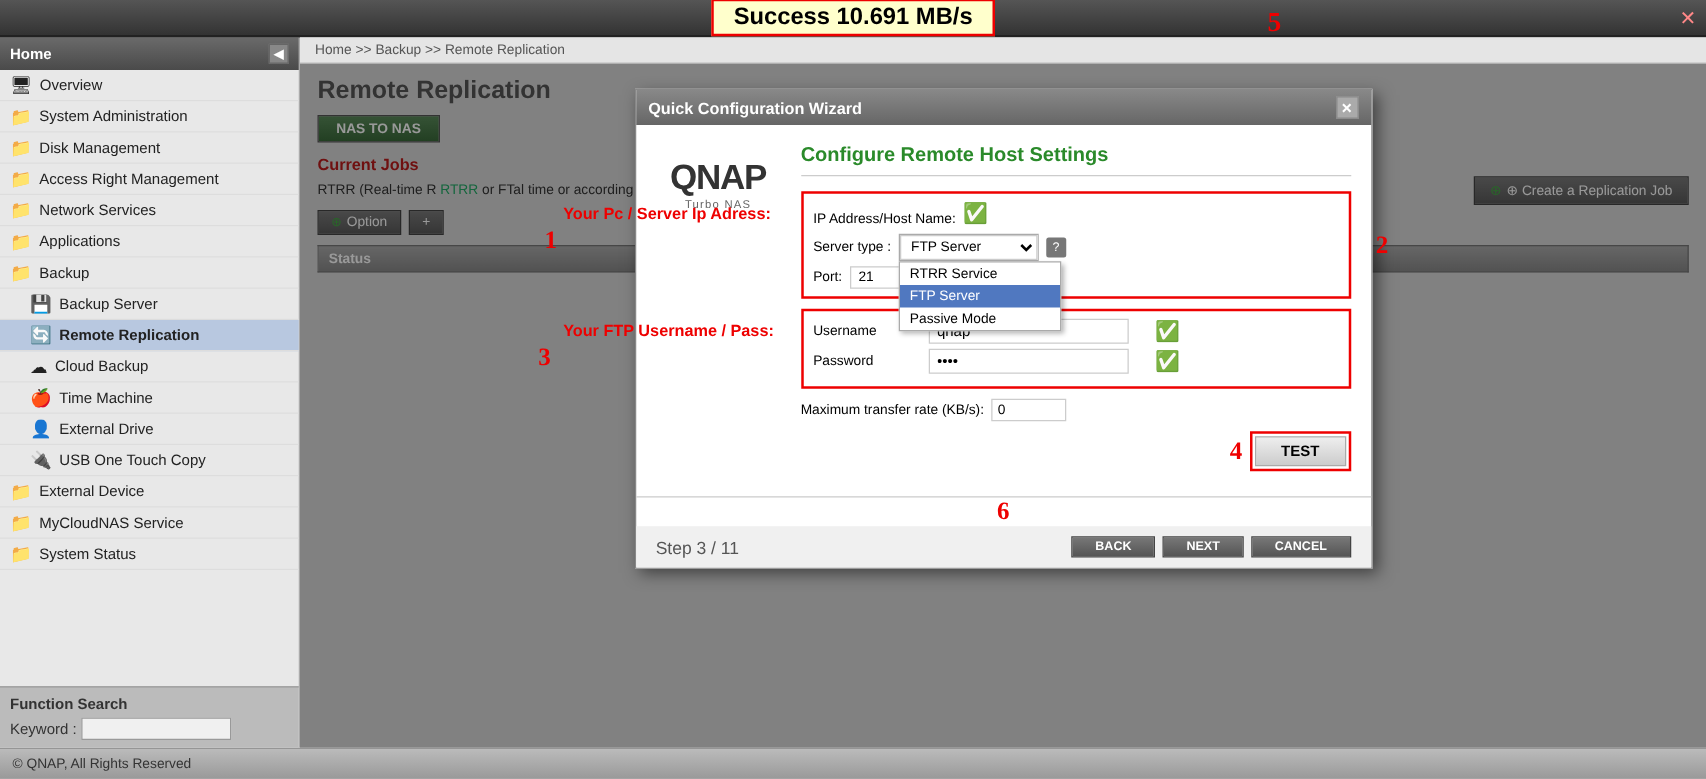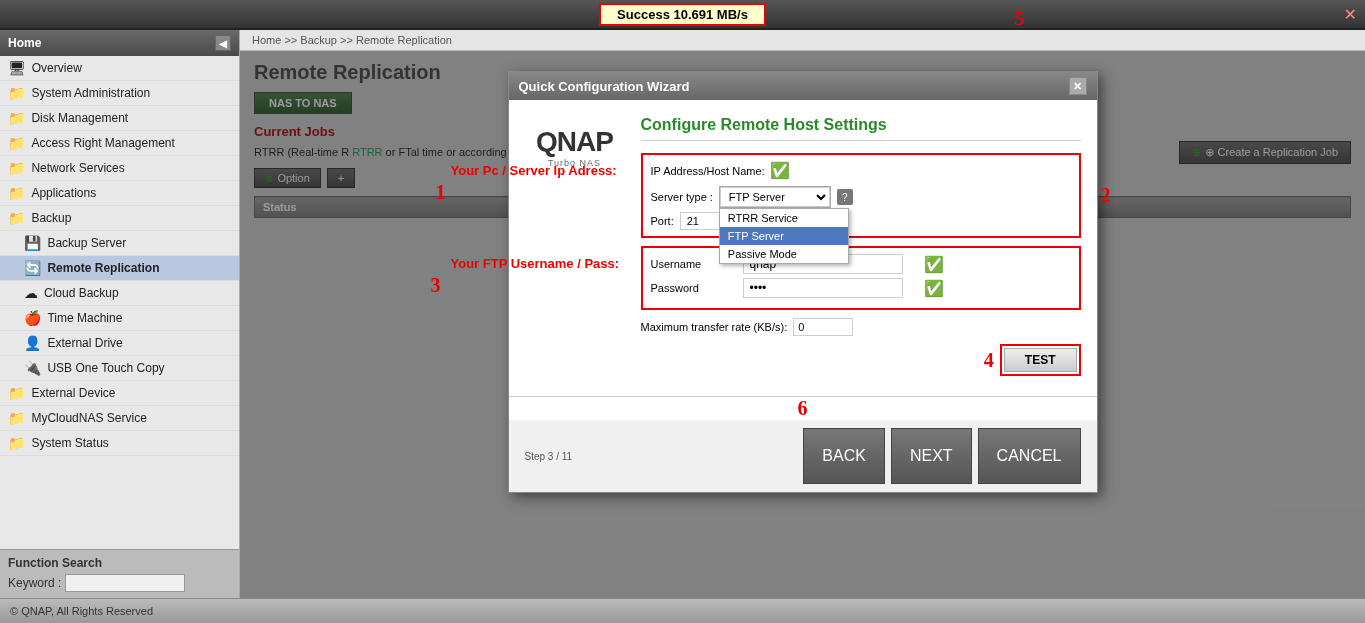--- a/index.html
+++ b/index.html
@@ -13,21 +13,21 @@
       align-items: center;
       justify-content: center;
       position: relative;
       border-bottom: 2px solid #222;
     }
     #success-badge {
       border: 2px solid #e00;
       background: #ffffcc;
       color: #000;
       font-weight: bold;
-      font-size: 13px;
+      font-size: 19px;
       padding: 2px 16px;
     }
     #step-number-top {
       position: absolute;
       right: 340px;
       top: 5px;
       color: #e00;
       font-size: 22px;
       font-weight: bold;
     }
@@ -309,21 +309,21 @@
 
     #ip-section {
       border: 2px solid #e00;
       padding: 6px 8px;
       margin-bottom: 8px;
       background: white;
     }
 
     #ip-row {
       display: flex;
-      align-items: center;
+      align-items: flex-end;
       gap: 6px;
       margin-bottom: 6px;
     }
     #ip-label { font-size: 11px; white-space: nowrap; }
     #ip-input {
       border: 1px solid #ccc;
       padding: 2px 6px;
       font-size: 12px;
       width: 180px;
     }
@@ -445,36 +445,36 @@
 
     #wizard-footer {
       display: flex;
       align-items: center;
       padding: 8px 16px;
       background: #f0f0f0;
       justify-content: space-between;
     }
 
     #step-indicator {
-      font-size: 10px;
+      font-size: 14px;
       color: #555;
     }
 
     #footer-buttons {
       display: flex;
       gap: 6px;
     }
 
     .footer-btn {
       background: linear-gradient(to bottom, #777, #555);
       color: white;
       border: 1px solid #444;
-      padding: 18px 18px;
-      font-size: 16px;
-      font-weight: normal;
+      padding: 2px 18px;
+      font-size: 10px;
+      font-weight: bold;
       cursor: pointer;
     }
 
     
     #status-bar {
       height: 25px;
       background: linear-gradient(to bottom, #bbb, #999);
       border-top: 1px solid #888;
       display: flex;
       align-items: center;

